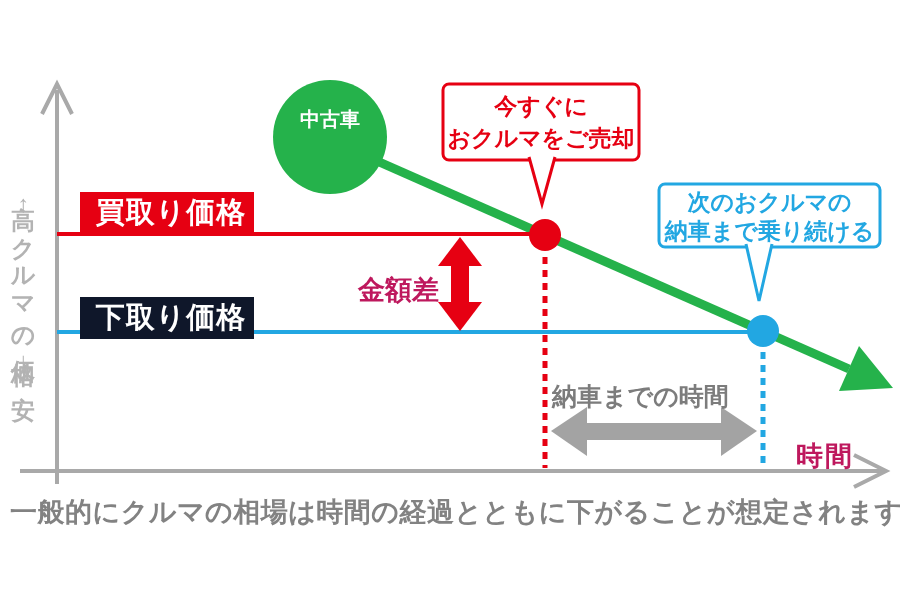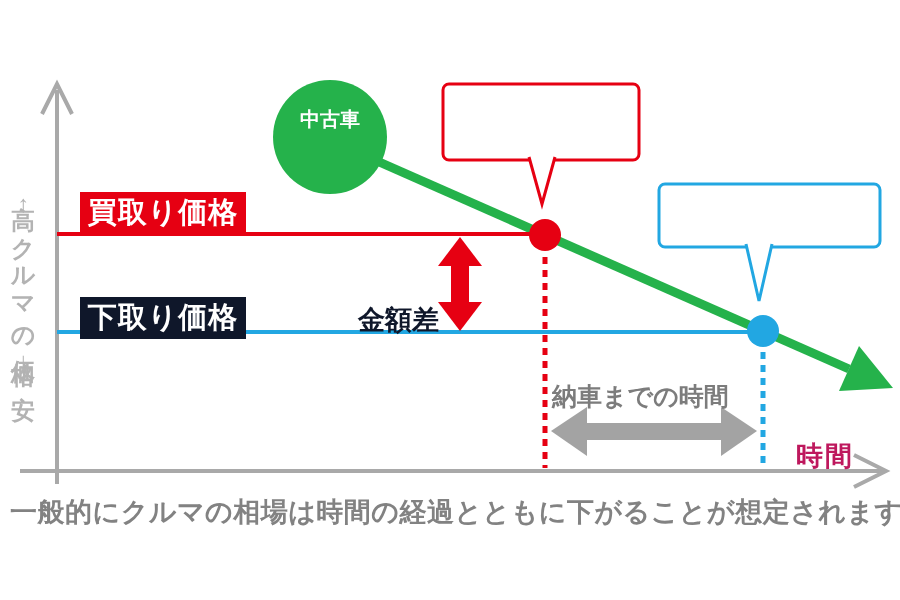--- a/index.html
+++ b/index.html
@@ -3,34 +3,34 @@
 <meta charset="utf-8">
 <style>
   html,body{margin:0;padding:0;background:#ffffff;}
   body{font-family:"Liberation Sans","DejaVu Sans",sans-serif;}
   .canvas{position:relative;width:900px;height:600px;background:#ffffff;overflow:hidden;}
   .layer{position:absolute;left:0;top:0;width:900px;height:600px;}
   .txt{position:absolute;white-space:nowrap;}
 
   
   .price-box{position:absolute;width:166px;height:42px;display:flex;align-items:center;justify-content:center;
-             color:#ffffff;font-weight:bold;font-size:29px;letter-spacing:1px;}
+             color:#ffffff;font-weight:bold;font-size:29px;letter-spacing:1px;padding-left:8px;}
   .price-box.red{left:80px;top:192px;background:#e60012;}
   .price-box.blue{left:80px;top:297px;background:#0f172a;}
 
   
   .bubble-text{position:absolute;left:272px;top:104px;width:116px;text-align:center;
                color:#ffffff;font-weight:bold;font-size:20px;line-height:31px;}
 
   
   .callout-text{position:absolute;text-align:center;font-weight:bold;font-size:23px;line-height:32px;}
   .callout-text.red{left:444px;top:90px;width:194px;color:#e60012;}
   .callout-text.blue{left:659px;top:188px;width:221px;color:#22a7e2;line-height:29px;}
 
-  .gap-label{left:358px;top:272px;color:#0f172a;font-weight:bold;font-size:27px;margin-top:30px;}
+  .gap-label{left:358px;top:272px;color:#be185d;font-weight:bold;font-size:27px;}
   .delivery-label{left:552px;top:380px;width:204px;text-align:left;color:#7c7c7c;font-weight:bold;font-size:25px;}
   .xaxis-label{left:796px;top:438px;color:#be185d;font-weight:600;font-size:27px;letter-spacing:2px;}
   .yaxis-label{left:7px;top:187px;color:#b3b3b3;font-weight:600;font-size:24px;letter-spacing:3px;
                writing-mode:vertical-rl;text-orientation:upright;}
   .caption{left:10px;top:494px;color:#828282;font-weight:600;font-size:27px;letter-spacing:0.5px;}
 
   
   .axis{stroke:#a9a9a9;stroke-width:4;fill:none;}
   .green-stroke{stroke:#25b24b;stroke-width:9;fill:none;}
   .red-line{stroke:#e60012;stroke-width:4;fill:none;}
@@ -94,15 +94,23 @@
   <div class="bubble-text">
     <div>中古車</div>
   </div>
 
   <div class="price-box red">買取り価格</div>
   <div class="price-box blue">下取り価格</div>
 
   <div class="txt gap-label">金額差</div>
   <div class="delivery-label txt">納車までの時間</div>
 
+  <div class="callout-text red">
+    <div>今すぐに</div>
+    <div>おクルマをご売却</div>
+  </div>
+  <div class="callout-text blue">
+    <div>次のおクルマの</div>
+    <div>納車まで乗り続ける</div>
+  </div>
 
   <div class="txt caption">一般的にクルマの相場は時間の経過とともに下がることが想定されます。</div>
 </div>
 
 </body></html>

